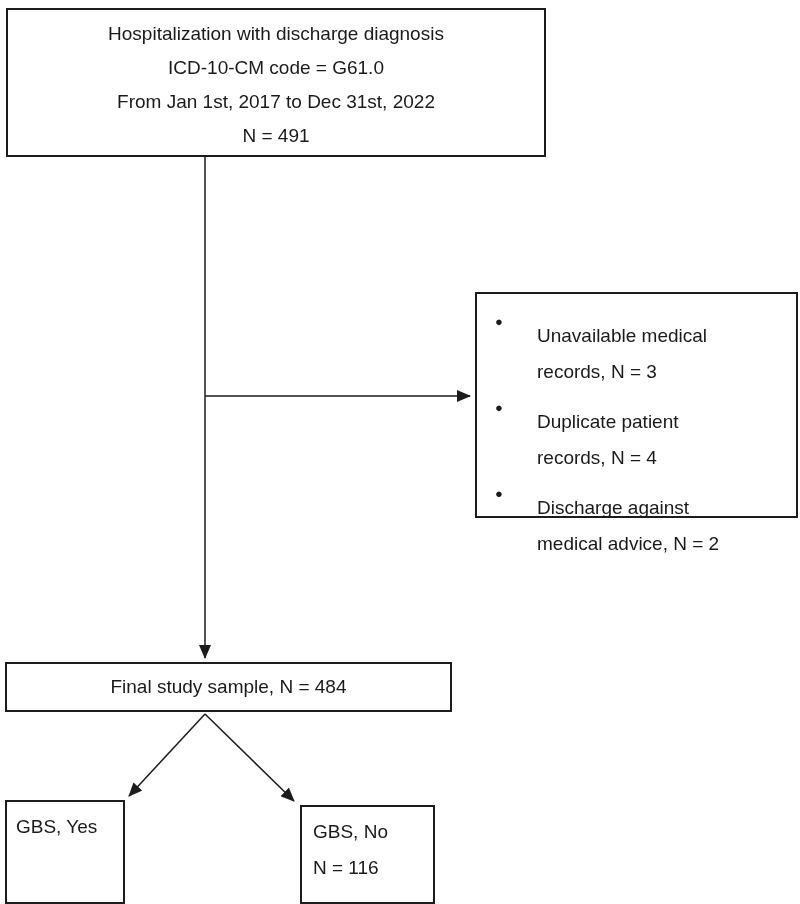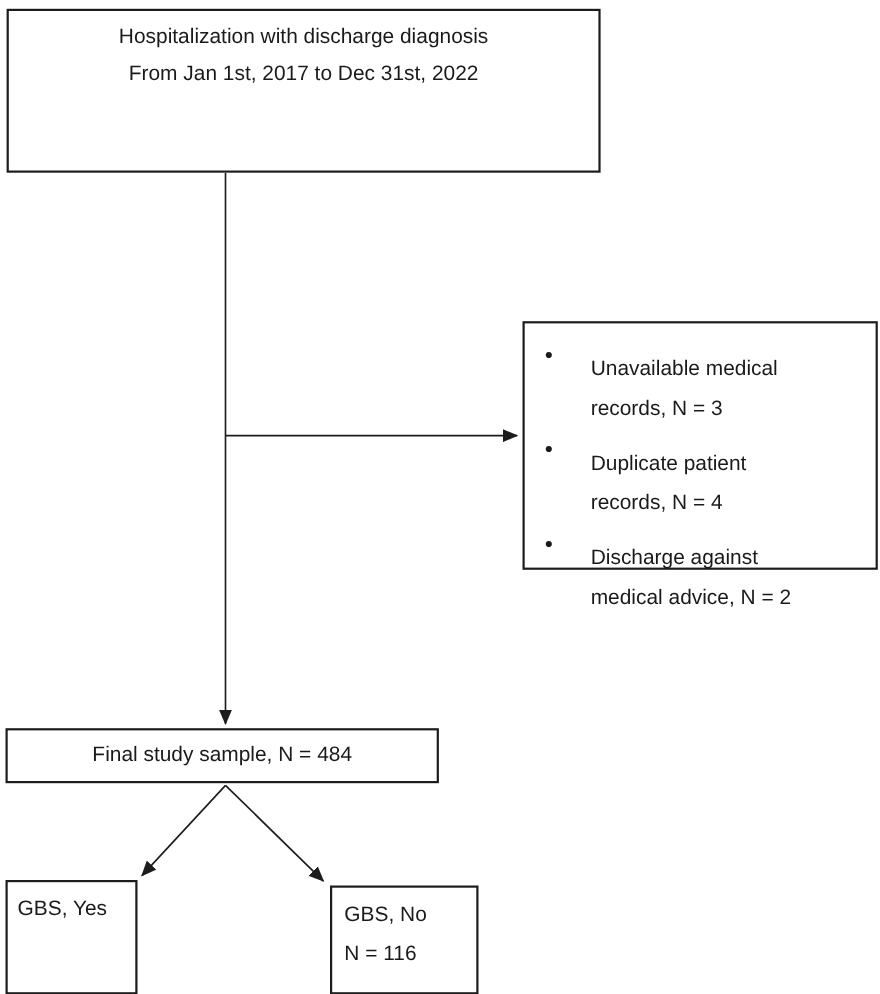--- a/index.html
+++ b/index.html
@@ -48,21 +48,21 @@
     line-height: 36px;
   }
   .bullet-text {
     width: 205px;
     line-height: 36px;
     margin-top: 14px;
   }
   
   .final-box {
     left: 5px; top: 662px;
-    width: 394px; height: 50px;
+    width: 447px; height: 50px;
     text-align: center;
     line-height: 46px;
   }
   
   .gbs-yes-box {
     left: 5px; top: 800px;
     width: 120px; height: 104px;
     padding: 7px 0 0 9px;
     line-height: 36px;
   }
@@ -96,21 +96,23 @@
       </marker>
     </defs>
     <line x1="205" y1="157" x2="205" y2="658" marker-end="url(#arrowhead)"></line>
     <line x1="205" y1="396" x2="470" y2="396" marker-end="url(#arrowhead)"></line>
     <line x1="205" y1="714" x2="129" y2="796" marker-end="url(#arrowhead)"></line>
     <line x1="205" y1="714" x2="294" y2="801" marker-end="url(#arrowhead)"></line>
   </svg>
 
   <div class="box top-box">
     <div>Hospitalization with discharge diagnosis</div>
+    <div>ICD-10-CM code = G61.0</div>
     <div>From Jan 1st, 2017 to Dec 31st, 2022</div>
+    <div>N = 491</div>
   </div>
 
   <div class="box exclusion-box">
     <div class="bullet-item">
       <span class="bullet">●</span>
       <span class="bullet-text">Unavailable medical records, N = 3</span>
     </div>
     <div class="bullet-item">
       <span class="bullet">●</span>
       <span class="bullet-text">Duplicate patient records, N = 4</span>

